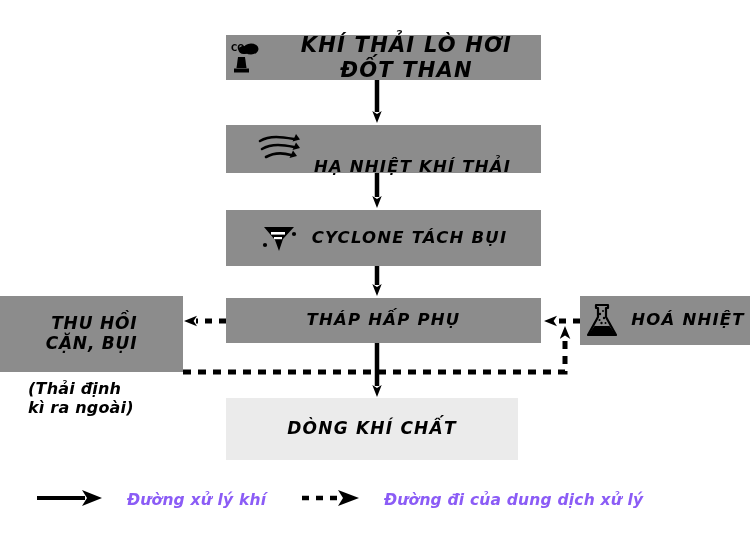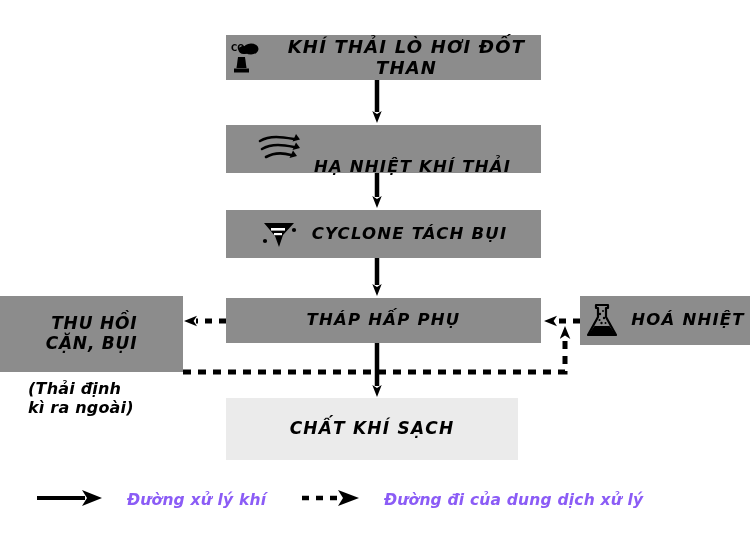--- a/index.html
+++ b/index.html
@@ -40,28 +40,28 @@
   .node-icon {
     display: flex;
     align-items: center;
     justify-content: center;
     flex: 0 0 auto;
   }
 
   
   #node-source   { left: 226px; top: 35px;  width: 315px; height: 45px; }
   #node-cooling  { left: 226px; top: 125px; width: 315px; height: 48px; }
-  #node-cyclone  { left: 226px; top: 210px; width: 315px; height: 48px; }
+  #node-cyclone  { left: 226px; top: 210px; width: 315px; height: 56px; }
   #node-tower    { left: 226px; top: 298px; width: 315px; height: 45px; }
   #node-recovery { left: 0px;   top: 296px; width: 183px; height: 76px; }
   #node-chemical { left: 580px; top: 296px; width: 170px; height: 49px; }
   #node-clean    { left: 226px; top: 398px; width: 292px; height: 62px;
                    background: #ebebeb; }
 
-  #node-source  .node-label { font-size: 18px; }
+  #node-source  .node-label { font-size: 21px; }
   #node-cooling .node-label { font-size: 16.5px; margin-top: 36px; }
   #node-cyclone .node-label { font-size: 16.5px; }
   #node-tower   .node-label { font-size: 16.5px; }
   #node-recovery .node-label{ font-size: 17px; letter-spacing: 0.8px; text-align: right; }
   #node-chemical .node-label{ font-size: 16.5px; }
   #node-clean   .node-label { font-size: 17px; }
 
   #node-source .node-icon,
   #node-cooling .node-icon,
   #node-cyclone .node-icon,
@@ -198,21 +198,21 @@
       <circle cx="14.5" cy="18" r="1.1" fill="#000"></circle>
       <circle cx="18" cy="9" r="1" fill="#000"></circle>
       <circle cx="16.5" cy="21" r="1.2" fill="#000"></circle>
       <circle cx="20.5" cy="21" r="1" fill="#000"></circle>
     </svg>
   </span>
   <span class="node-label">HOÁ NHIỆT</span>
 </div>
 
 <div class="node" id="node-clean">
-  <span class="node-label">CHẤT KHÍ SẠCH</span>
+  <span class="node-label">DÒNG KHÍ CHẤT</span>
 </div>
 
 <div class="caption">(Thải định
 kì ra ngoài)</div>
 
 <div class="legend">
 
   <div class="legend-item" id="legend-gas">
     <span class="legend-glyph">
       <svg width="70" height="22" viewBox="0 0 70 22" xmlns="http://www.w3.org/2000/svg">

